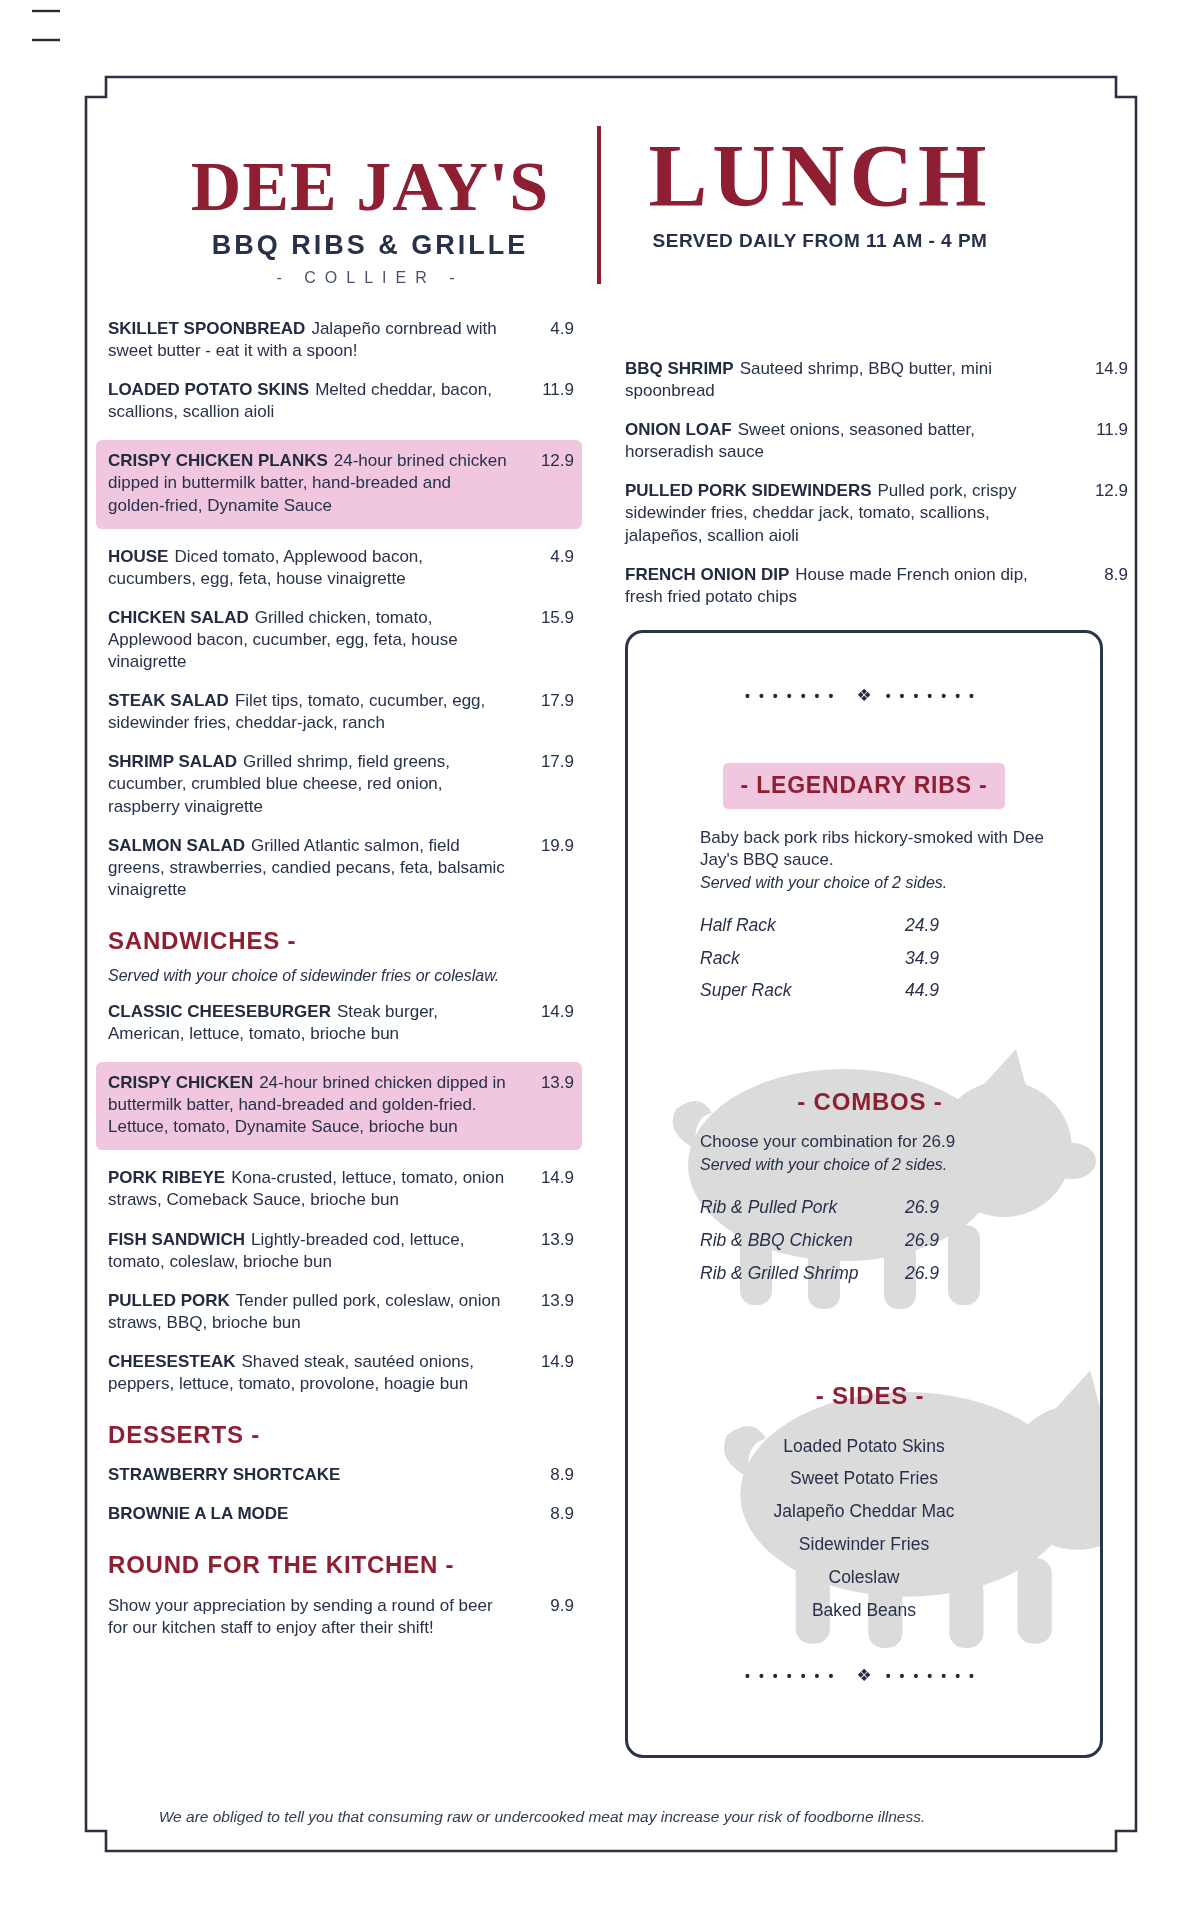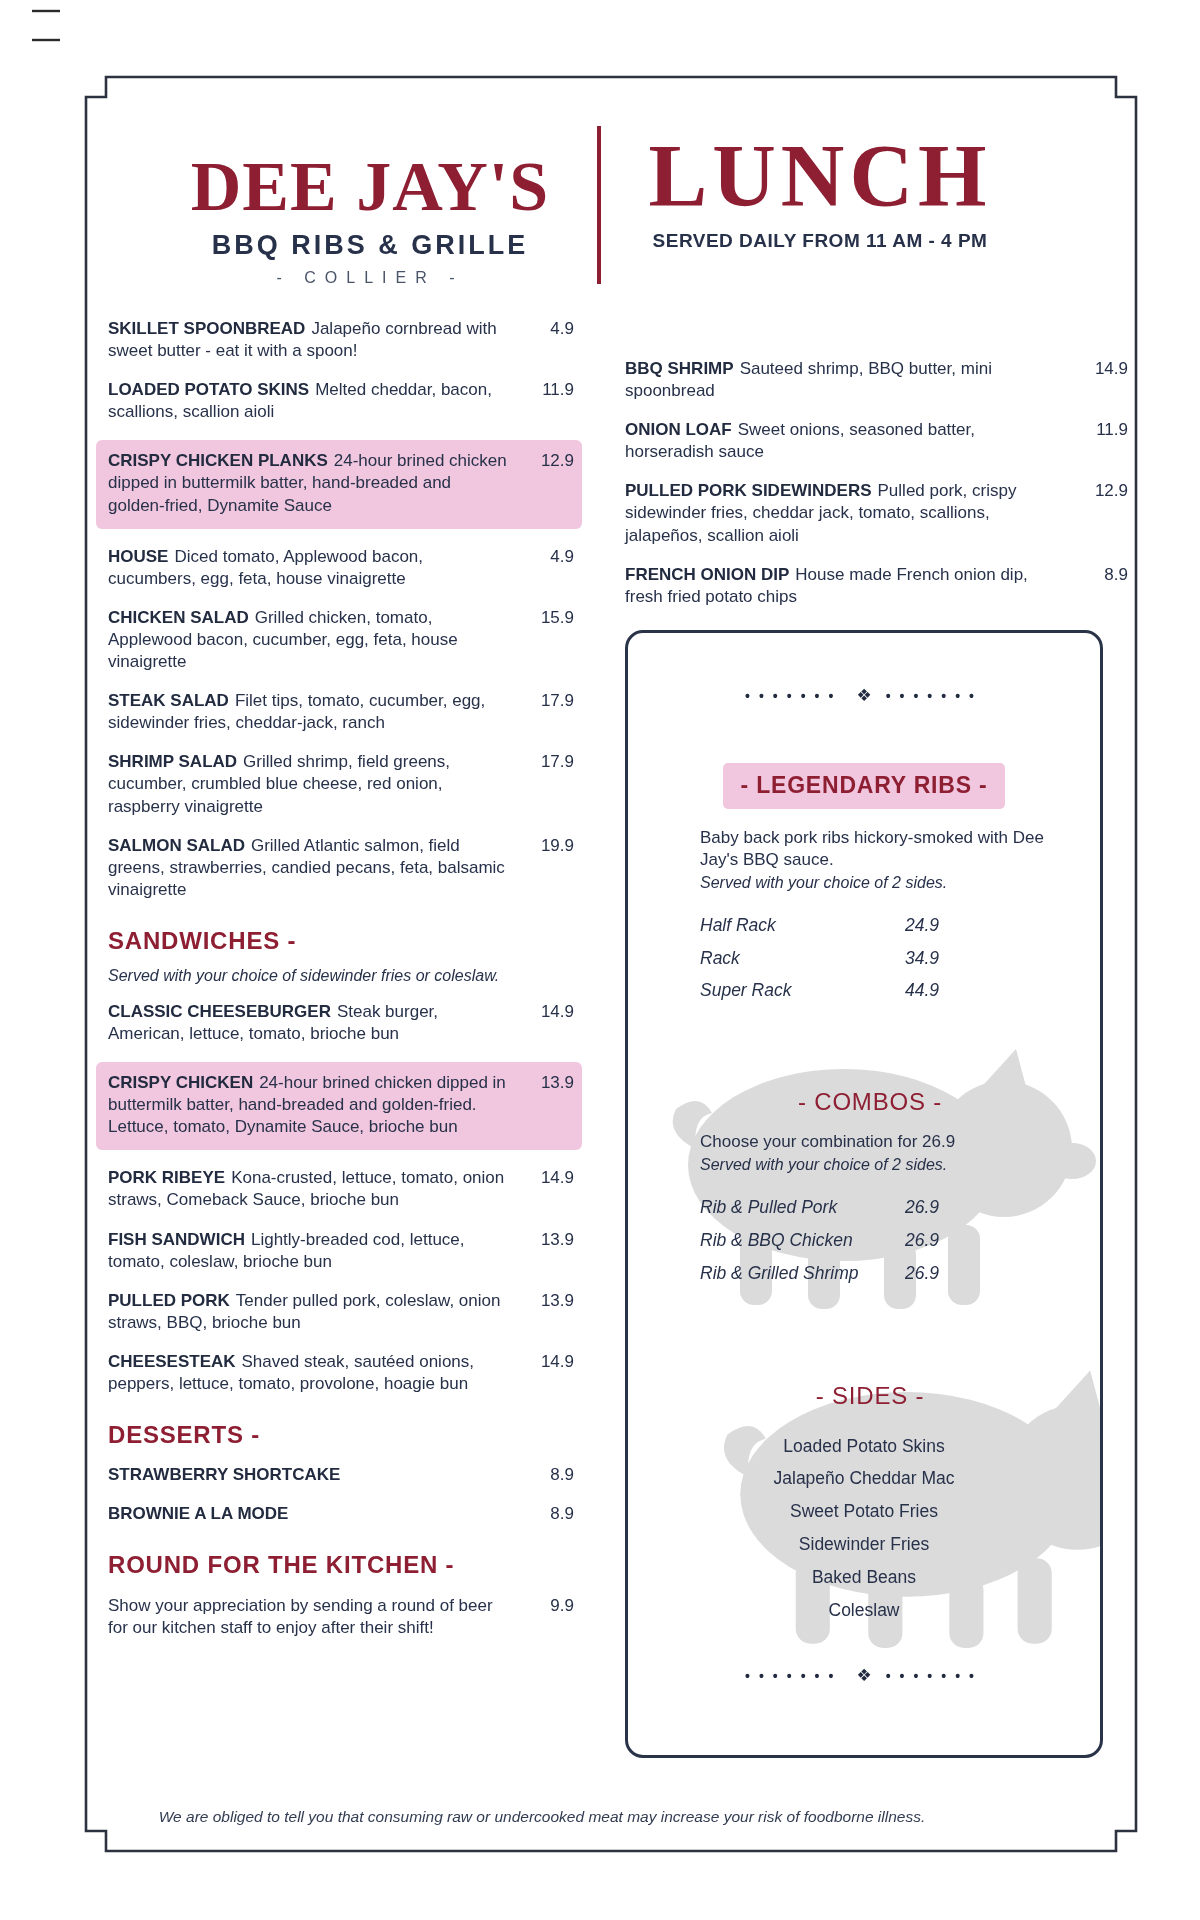--- a/index.html
+++ b/index.html
@@ -68,21 +68,21 @@
     padding:8px 18px;border-radius:5px;
     font-size:23px;font-weight:800;color:var(--accent-red,#8e1f33);letter-spacing:0.8px;
   }
   .box-par{margin:0 40px 0 72px;font-size:17px;line-height:1.3;}
   .box-note{margin:2px 40px 20px 72px;font-style:italic;font-size:16px;}
   .opt-row{display:flex;margin:0 0 10px 72px;font-size:17.5px;font-style:italic;}
   .opt-label{width:205px;flex:none;}
   .opt-price{flex:none;}
   .box-sec-title{
     margin:84px 0 14px 12px;text-align:center;
-    font-size:24px;font-weight:400;color:var(--accent-red,#8e1f33);letter-spacing:0.8px;
+    font-size:24px;font-weight:700;color:var(--accent-red,#8e1f33);letter-spacing:0.8px;
   }
   .box-sec-title.sides{margin-top:96px;}
   .sides-list{margin-top:18px;text-align:center;font-size:17.5px;line-height:1.88;}
   .ornament.bottom{margin-top:38px;}
 
   
   .footer{
     position:absolute;left:86px;top:1808px;width:912px;text-align:center;
     font-style:italic;font-size:15.5px;color:#323c52;
   }
@@ -282,25 +282,25 @@
         <span class="opt-price">26.9</span>
       </div>
       <div class="opt-row">
         <span class="opt-label">Rib &amp; Grilled Shrimp</span>
         <span class="opt-price">26.9</span>
       </div>
 
       <h3 class="box-sec-title sides">- SIDES -</h3>
       <div class="sides-list">
         <div>Loaded Potato Skins</div>
+        <div>Sweet Potato Fries</div>
         <div>Jalapeño Cheddar Mac</div>
-        <div>Sweet Potato Fries</div>
         <div>Sidewinder Fries</div>
+        <div>Coleslaw</div>
         <div>Baked Beans</div>
-        <div>Coleslaw</div>
       </div>
 
       <div class="ornament bottom">
         <span class="orn-dots">•••••••</span>
         <span class="orn-diamond">❖</span>
         <span class="orn-dots">•••••••</span>
       </div>
 
     </div>
   </div>

